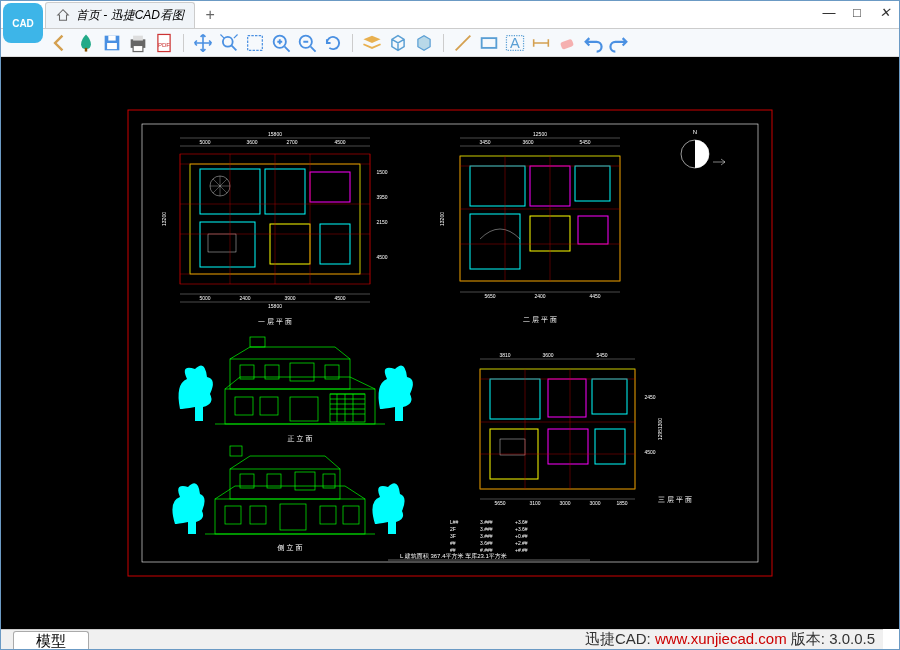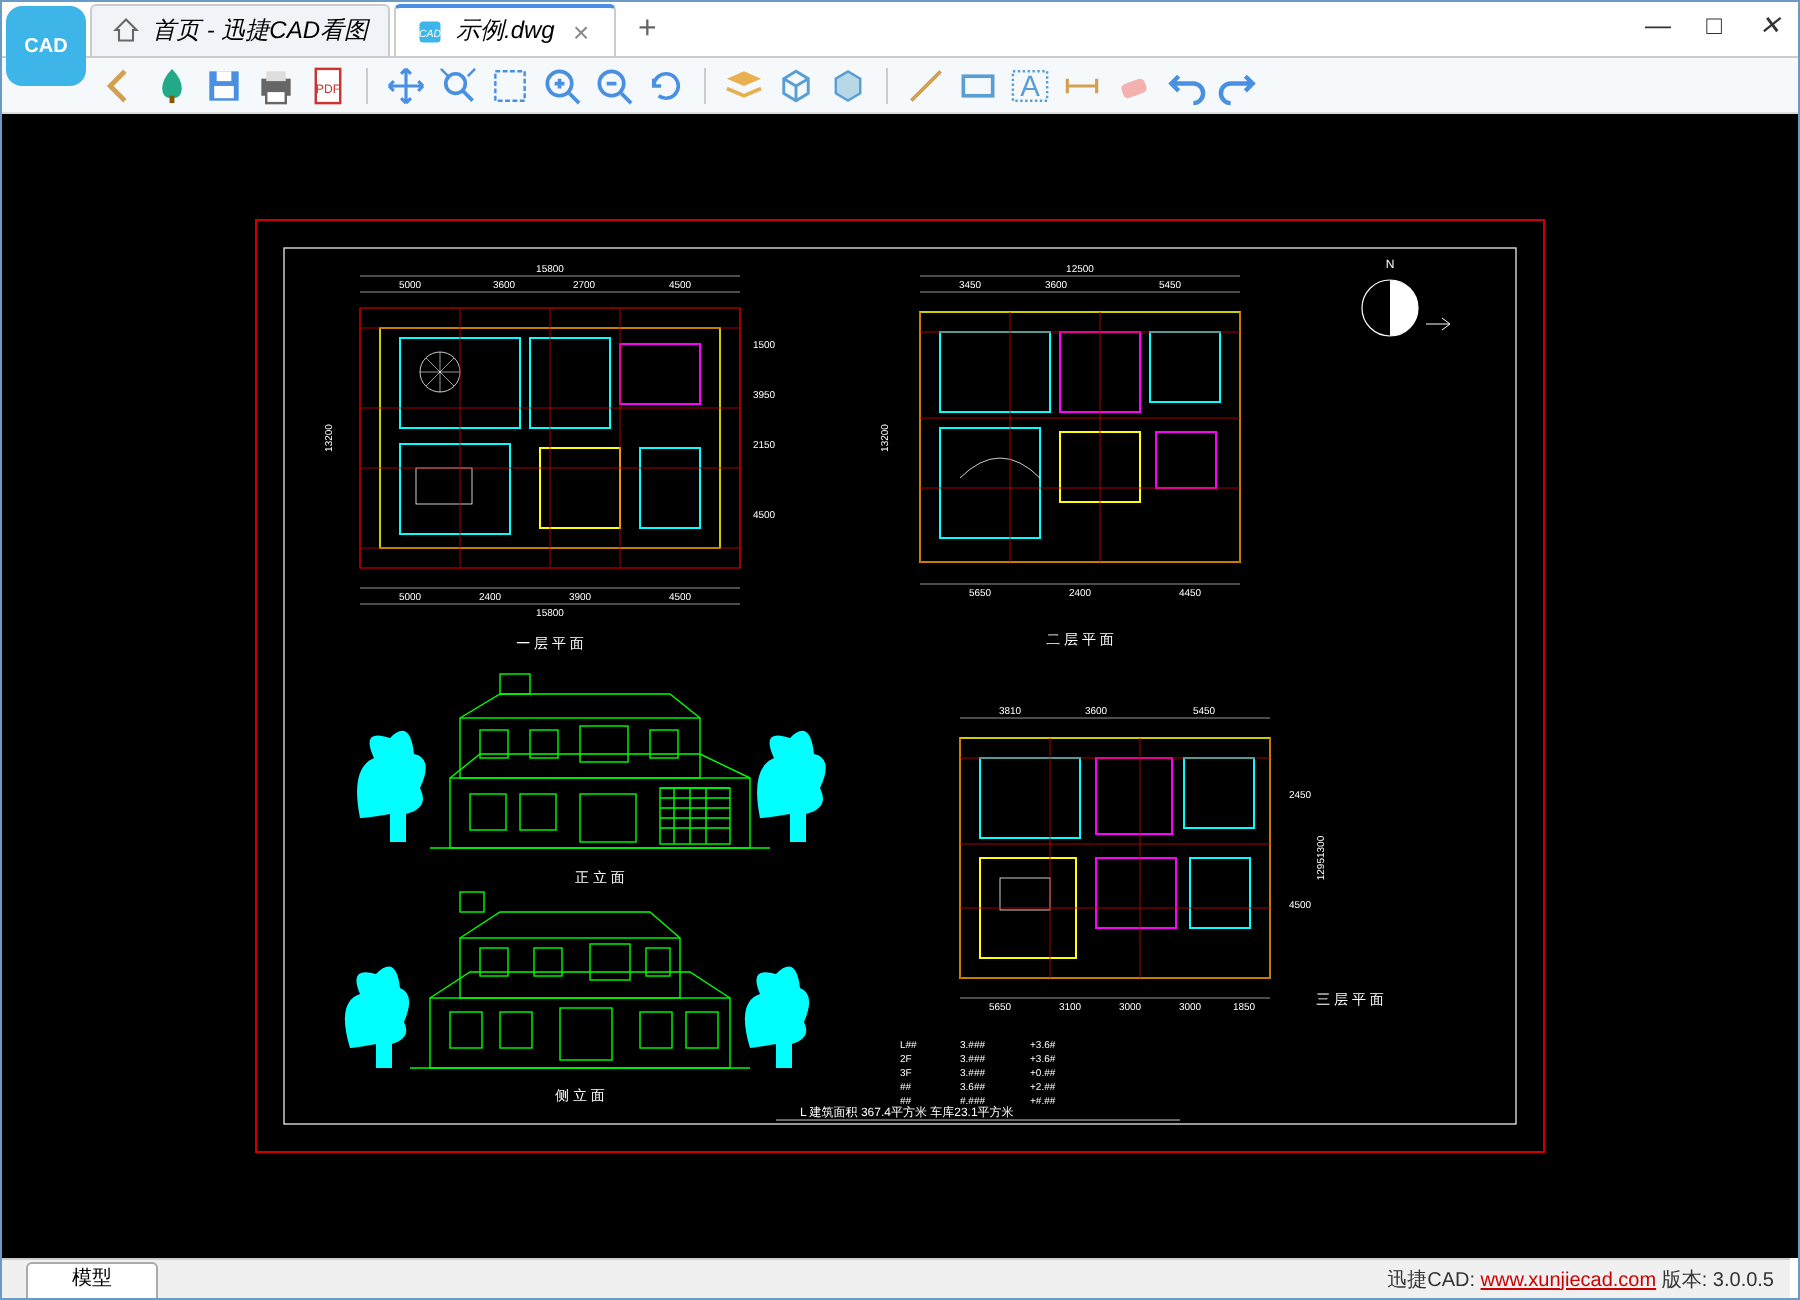--- a/index.html
+++ b/index.html
@@ -12,47 +12,39 @@
 .tab-icon { width:14px; height:14px; }
 .tab-close { width:14px; height:14px; font-size:14px; color:#888; display:flex; align-items:center; justify-content:center; }
 .newtab { width:26px; height:26px; display:flex; align-items:center; justify-content:center; color:#666; font-size:16px; cursor:pointer; }
 .wincontrols { position:absolute; right:6px; top:4px; display:flex; gap:12px; font-size:13px; color:#333; }
 .wincontrols span { cursor:pointer; width:16px; text-align:center; }
 .toolbar { height:28px; background:#f6f9fc; border-bottom:1px solid #ddd; display:flex; align-items:center; padding-left:48px; gap:4px; }
 .tbtn { width:22px; height:22px; display:flex; align-items:center; justify-content:center; border-radius:3px; cursor:pointer; }
 .tsep { width:1px; height:18px; background:#ccc; margin:0 4px; }
 .viewer { position:absolute; top:56px; left:0; right:0; bottom:20px; background:#000; display:flex; align-items:center; justify-content:center; }
 .drawing { width:660px; height:478px; position:relative; }
-.statusbar { position:absolute; bottom:0; left:0; right:4px; height:20px; background:#f0f0f0; border-top:1px solid #ccc; display:flex; align-items:center; font-size:10px; }
+.statusbar { position:absolute; bottom:0; left:0; right:16px; height:20px; background:#f0f0f0; border-top:1px solid #ccc; display:flex; align-items:center; font-size:15px; }
 .stab { height:18px; padding:0 22px; border:1px solid #aaa; border-bottom:none; background:#fff; border-radius:3px 3px 0 0; margin-left:12px; cursor:pointer; }
 .sright { margin-left:auto; margin-right:8px; color:#333; }
-.sright a { color:#c00; text-decoration:underline; }
+.sright a { color:#c00; }
 svg { width:100%; height:100%; }
 </style>
 </head>
 <body>
 
 <div class="logo">
     <span>CAD</span>
   </div>
 
 <div class="tabbar">
   <div class="tab inactive">
     <svg class="tab-icon" viewBox="0 0 16 16">
         <path d="M2 8 L8 2 L14 8 L12 8 L12 14 L4 14 L4 8 Z" fill="none" stroke="#666" stroke-width="1.2"></path>
       </svg>
     <span>首页 - 迅捷CAD看图</span>
-  </div>
-  <div class="tab active">
-    <svg class="tab-icon" viewBox="0 0 16 16">
-        <rect x="2" y="2" width="12" height="12" rx="2" fill="#3db5e8"></rect>
-        <text x="8" y="11" font-size="6" fill="#fff" text-anchor="middle">CAD</text>
-      </svg>
-    <span>示例.dwg</span>
-    <span class="tab-close">×</span>
   </div>
   <div class="newtab">+</div>
   <div class="wincontrols">
     <span>—</span>
     <span>□</span>
     <span>✕</span>
   </div>
 </div>
 
 <div class="toolbar">

